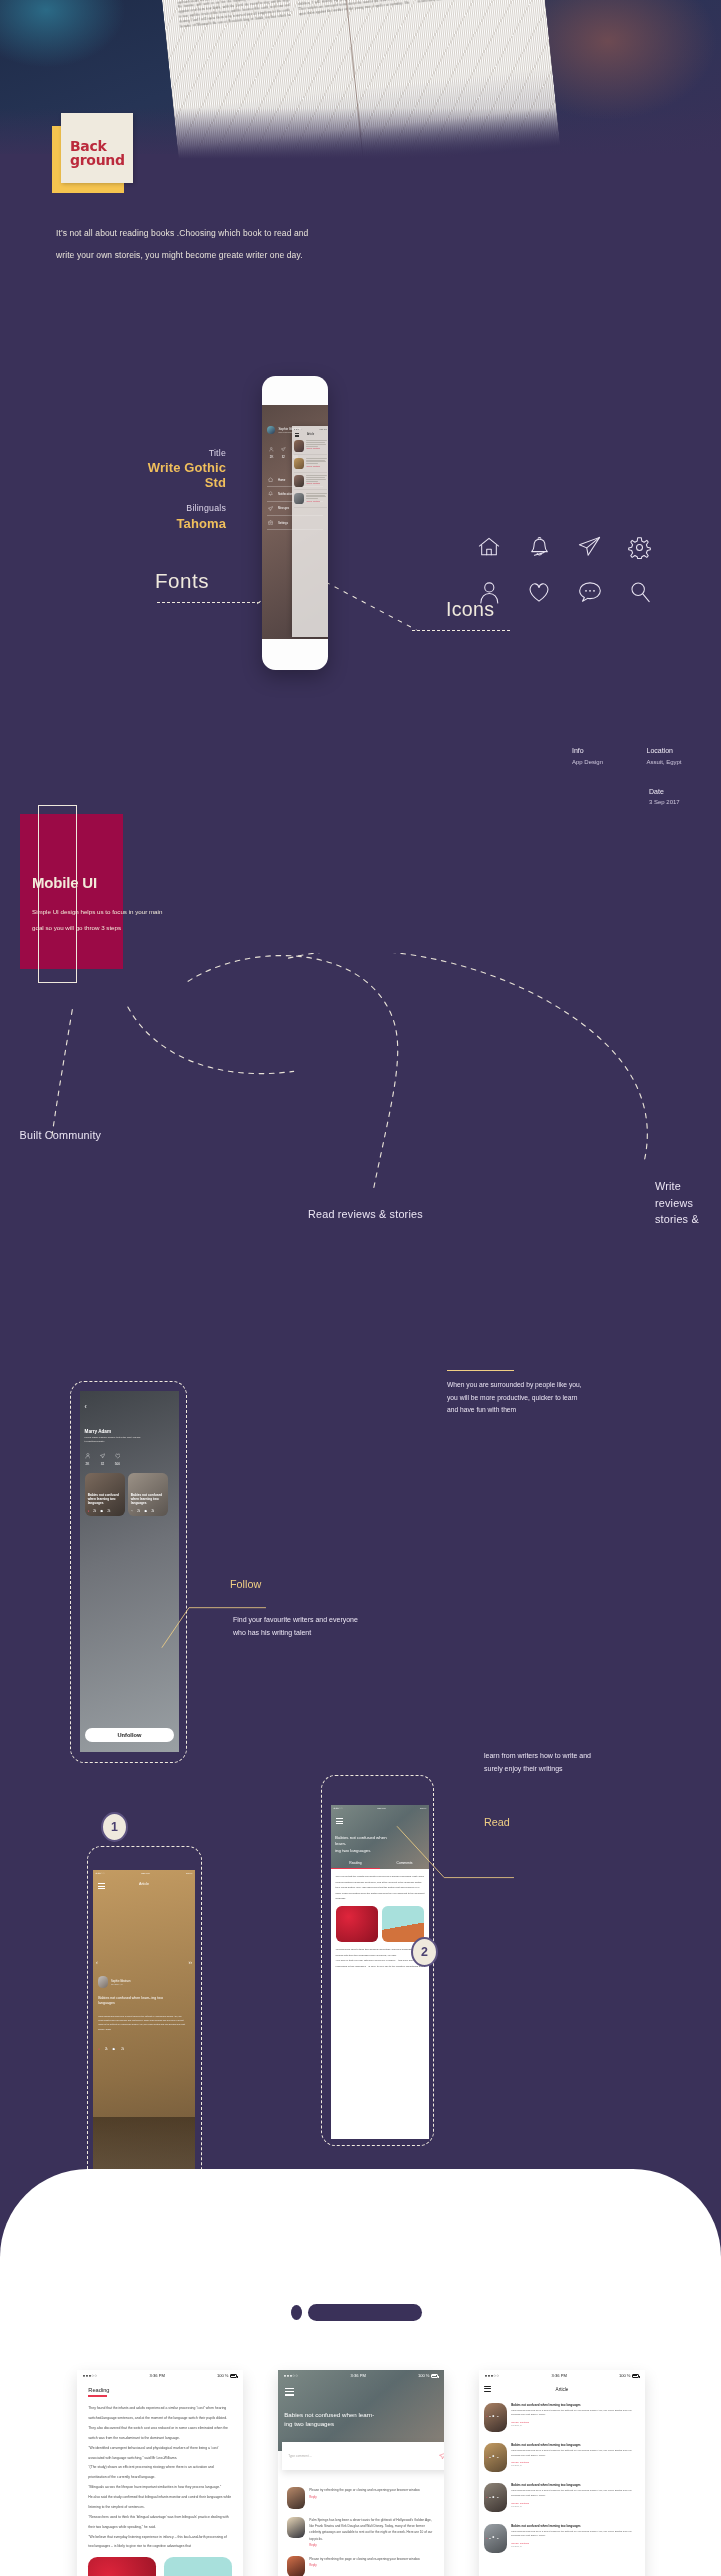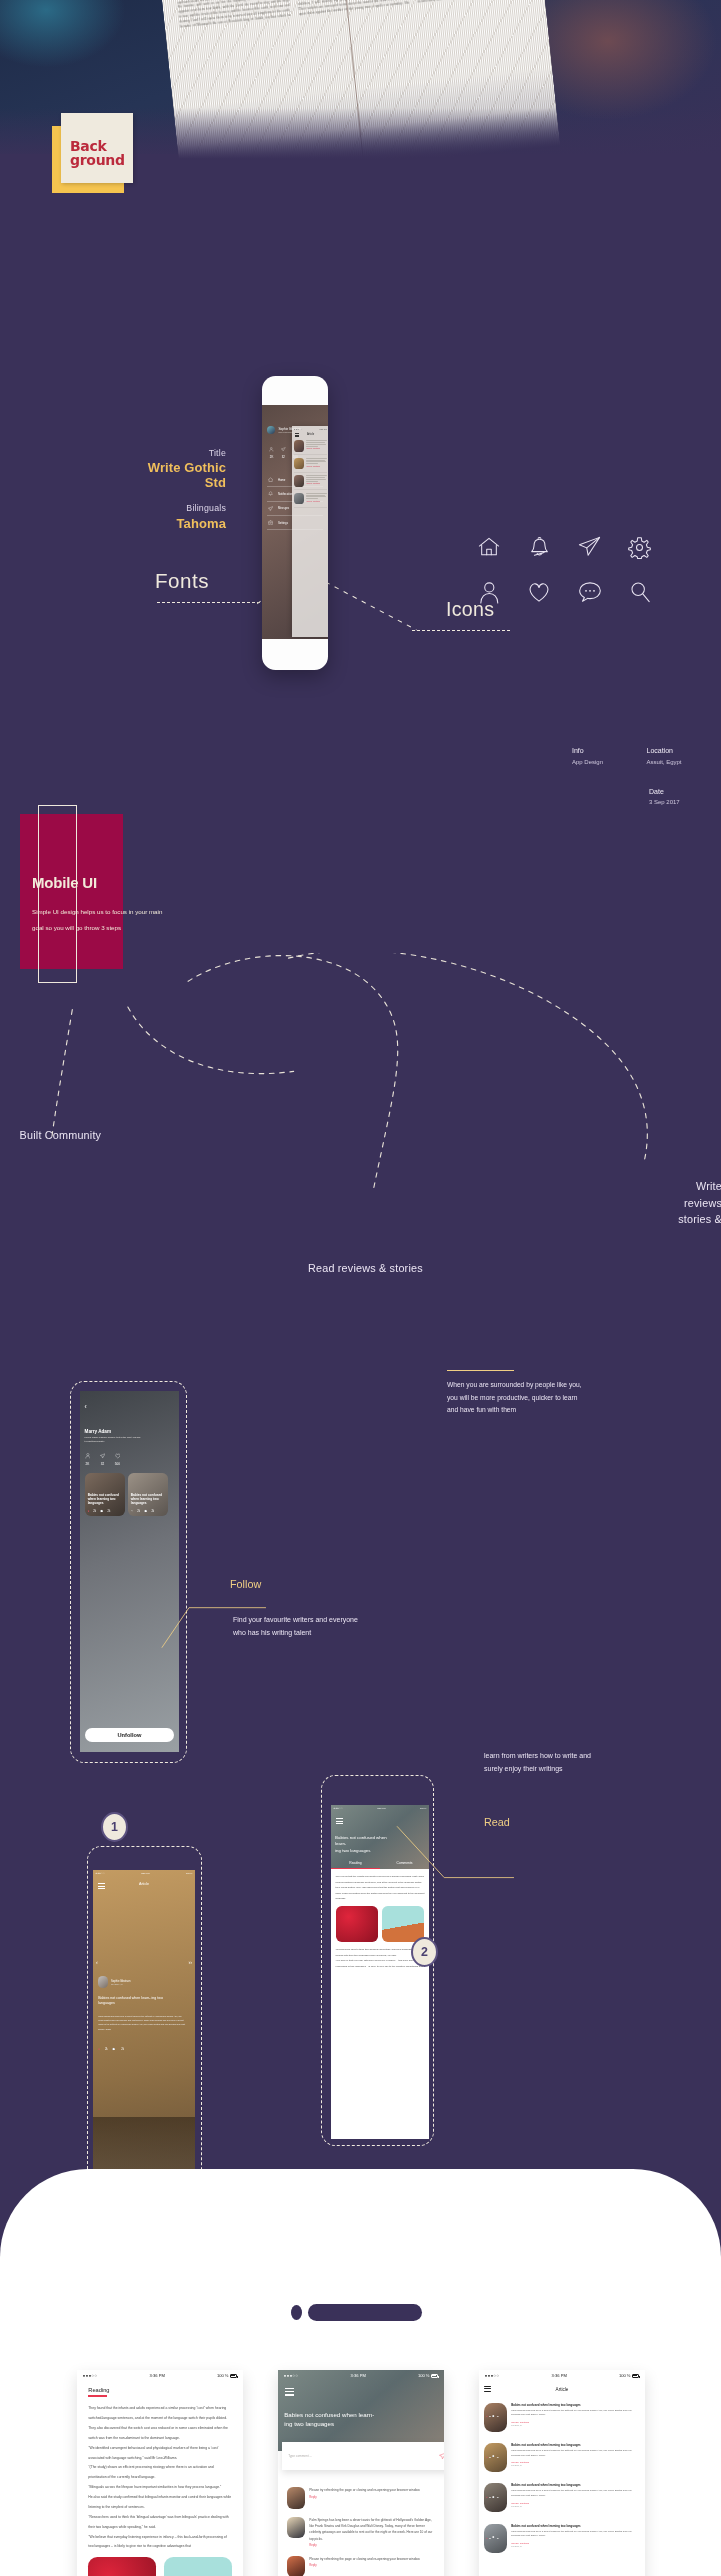--- a/index.html
+++ b/index.html
@@ -138,22 +138,22 @@
   .meta-h { font-size:7px; color:#f1ecf7; margin-bottom:4.6px; }
   .meta-v { font-size:6px; color:#cfc8dd; }
   .meta-date { margin-top:23px; margin-left:77px; }
 
   
   .curves { position:absolute; left:0; top:953px; width:721px; height:422px; pointer-events:none; }
   .curves path { fill:none; stroke:#e7e1d6; stroke-width:2.2; stroke-dasharray:9 11; stroke-linecap:round; }
 
   .cap { position:absolute; font-size:10.8px; color:#ece6f4; letter-spacing:0.2px; }
   .cap-community { left:19.6px; top:1129px; }
-  .cap-read { left:308px; top:1262px; }
-  .cap-write { left:655px; top:1178px; width:67px; text-align:right; line-height:1.55; }
+  .cap-read { left:308px; top:1208px; }
+  .cap-write { left:655px; top:1178px; width:67px; text-align:left; line-height:1.55; }
 
   
   .flow-note { position:absolute; left:447px; top:1370px; width:160px; }
   .flow-note .rule { width:67px; border-top:1px solid #f0cf84; margin-bottom:8.2px; }
   .flow-note p { font-size:6.7px; line-height:1.85; color:#ece6f4; }
 
   .dashed-phone { position:absolute; border:1.3px dashed #efe9dd; border-radius:14.4px; }
 
   .lead-label { position:absolute; font-size:10.8px; color:#f0cf84;text-align:center; }
   .lead-text { position:absolute; font-size:7px; line-height:1.9; color:#ece6f4; }
@@ -266,20 +266,22 @@
     <div class="hero-fade"></div>
   </div>
 
   <div class="bg-badge">
     <div class="shadowbox"></div>
     <div class="card"></div>
     <div class="label">Back<br>ground</div>
   </div>
 
   <div class="intro">
+    <div>It's not all about reading books .Choosing which book to read and</div>
+    <div>write your own storeis, you might become greate writer one day.</div>
   </div>
 
   <div class="fonts-block">
     <div class="f-label">Title</div>
     <div class="f-value">Write Gothic Std</div>
     <div class="f-label">Bilinguals</div>
     <div class="f-value">Tahoma</div>
   </div>
   <div class="fonts-word">Fonts</div>
   <div class="fonts-dash"></div>

